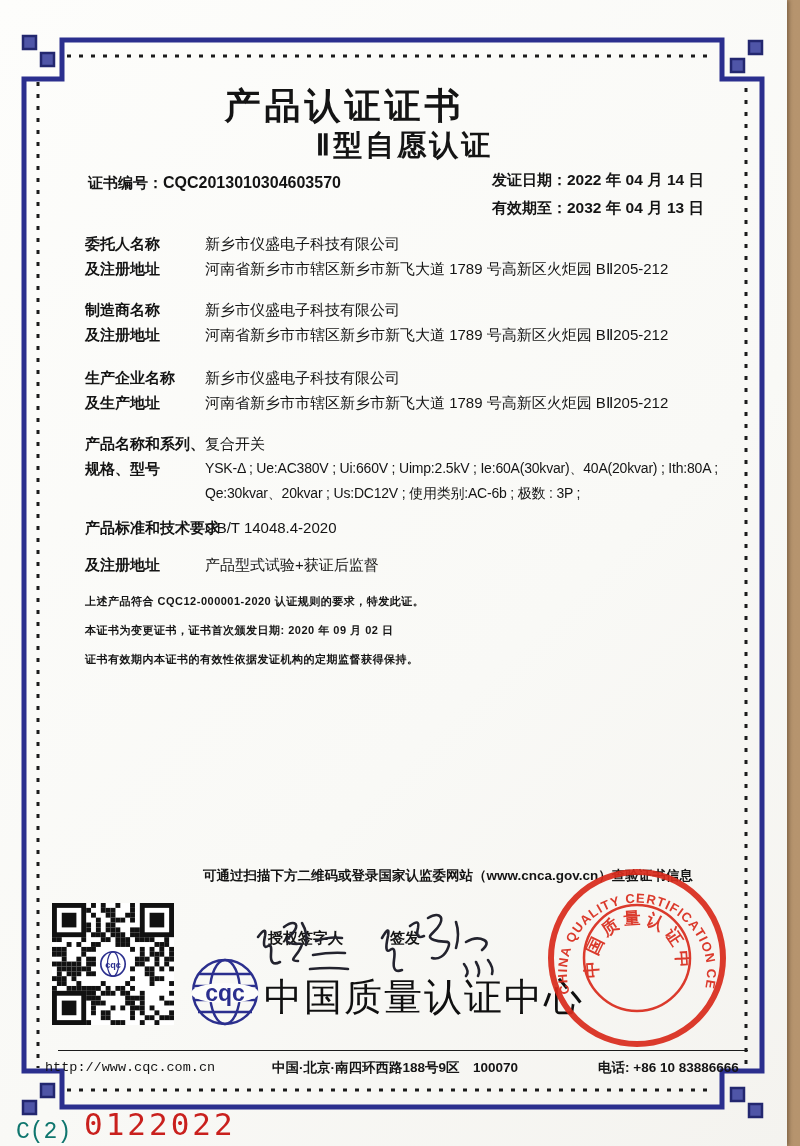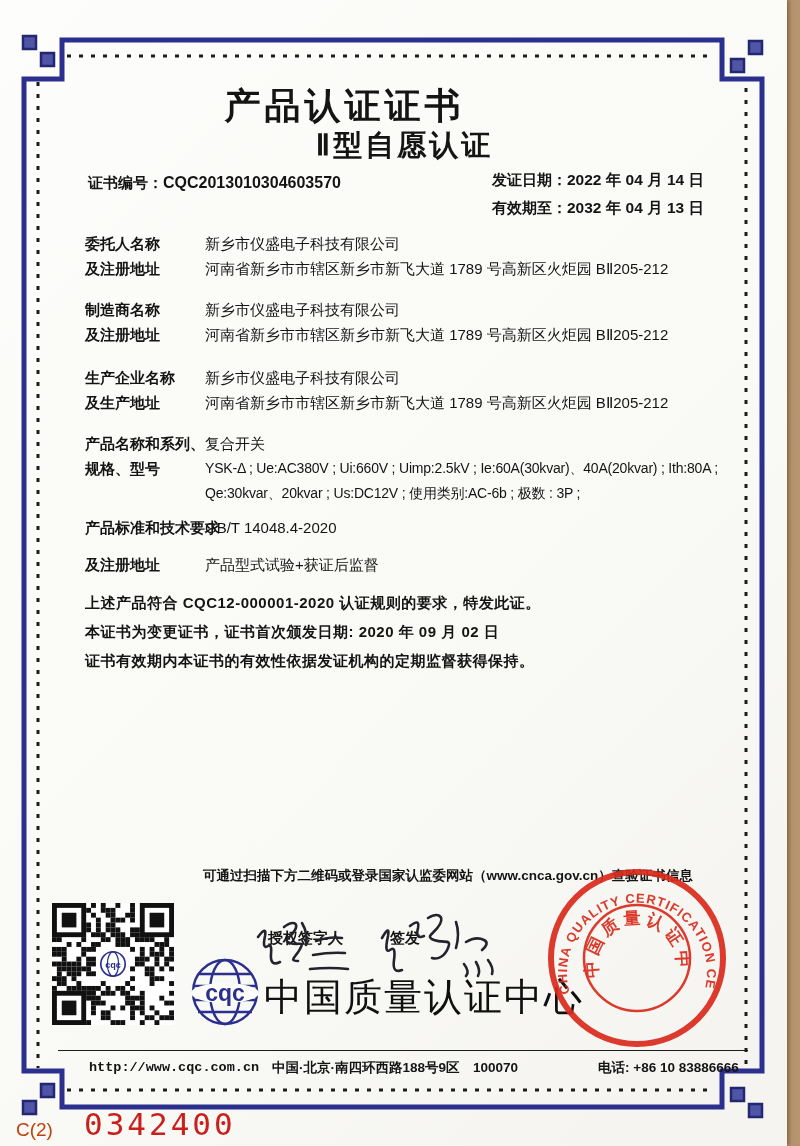--- a/index.html
+++ b/index.html
@@ -16,27 +16,27 @@
   .abs{position:absolute;}
   .title{width:689px;text-align:center;font-size:36px;font-weight:bold;letter-spacing:4px;}
   .subtitle{width:787px;text-align:center;font-size:29px;font-weight:600;letter-spacing:3px;padding-left:11px;}
   .kaiti{font-family:Liberation Sans, sans-serif;font-weight:600;}
   .certno-label,.date-label{font-size:15px;}
   .certno-value{font-size:16px;font-weight:600;font-family:"Liberation Sans",sans-serif;}
   .date-value{font-size:15.5px;font-weight:700;font-family:"Liberation Sans",sans-serif;}
   .row-label{position:absolute;left:85px;width:150px;font-size:15px;font-weight:bold;line-height:25px;}
   .row-value{position:absolute;left:205px;width:545px;font-size:15px;line-height:25px;}
   .spec{font-size:14px;letter-spacing:-0.2px;white-space:nowrap;}
-  .stmt{left:85px;font-size:15px;letter-spacing:0.5px;}
+  .stmt{left:85px;font-size:11px;letter-spacing:0.5px;}
   .qr-note{font-size:13.5px;font-weight:600;}
   .sig-label{font-size:15px;font-weight:bold;margin-top:32px;}
   .org-name{font-size:38px;letter-spacing:2px;color:#101010;}
   .footer-text{font-size:13.5px;font-weight:600;}
-  .mono{font-family:"Liberation Mono",monospace;font-weight:700;margin-left:44px;}
-  .serial-prefix{font-family:Liberation Sans, sans-serif;font-size:19px;color:#c2410c;}
+  .mono{font-family:"Liberation Mono",monospace;font-weight:400;}
+  .serial-prefix{font-family:Liberation Mono, monospace;font-size:23px;color:#0f766e;}
   .serial-number{font-family:"DejaVu Sans Mono",monospace;font-size:31px;letter-spacing:3px;color:#c9201d;}
   svg text{font-family:"Liberation Sans",sans-serif;}
 </style>
 </head>
 <body>
 
 <div id="paper"></div>
 
 <svg class="abs" width="800" height="1146" style="left:0;top:0">
   <path d="M62 40 H722 V79 H762 V1071 H722 V1107 H62 V1071 H24 V79 H62 Z" fill="none" stroke="#2b2f8e" stroke-width="5"></path>
@@ -406,13 +406,13 @@
     <textPath href="#seal-cn-path" startOffset="2">中国质量认证中心</textPath>
   </text>
 </svg>
 
 <div class="abs" style="left:58px;top:1050px;width:690px;border-top:1.6px solid #1c1c1c"></div>
 <div class="abs footer-text mono" style="left:45px;top:1060px">http://www.cqc.com.cn</div>
 <div class="abs footer-text" style="left:230px;top:1059px;width:330px;text-align:center">中国·北京·南四环西路188号9区　100070</div>
 <div class="abs footer-text" style="left:598px;top:1059px">电话: +86 10 83886666</div>
 
 <div class="abs serial-prefix" style="left:16px;top:1119px">C(2)</div>
-<div class="abs serial-number" style="left:84px;top:1106px">0342400</div>
+<div class="abs serial-number" style="left:84px;top:1106px">0122022</div>
 
 </body></html>

